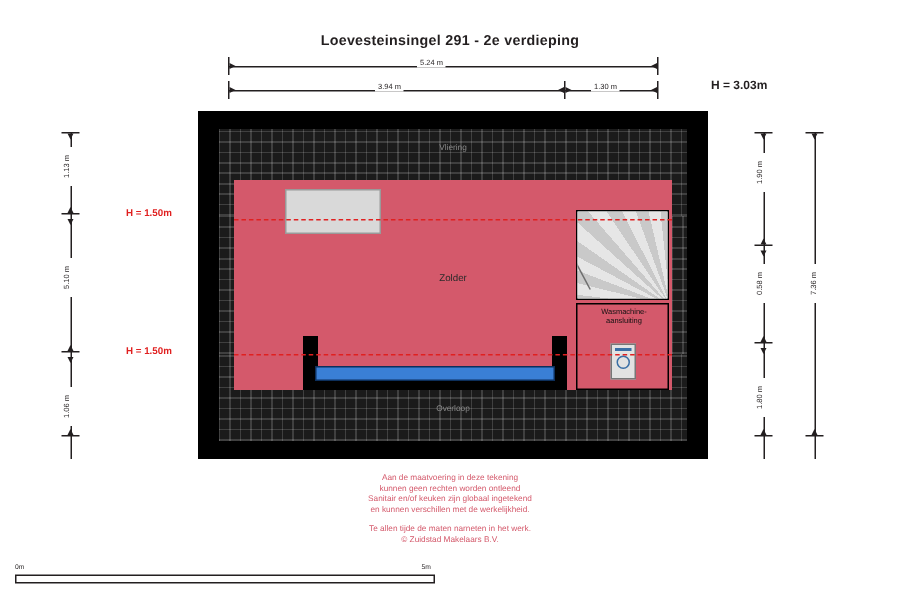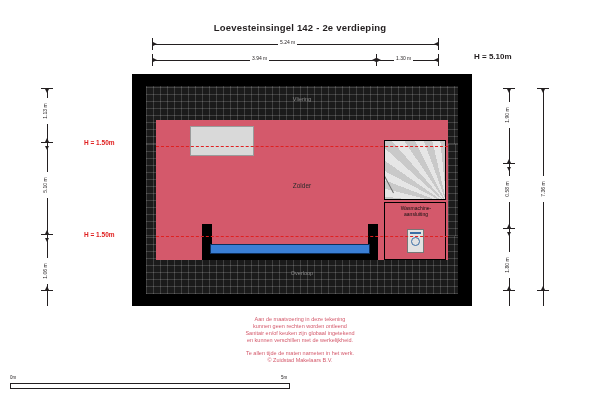--- a/index.html
+++ b/index.html
@@ -283,23 +283,23 @@
     background: #ffffff;
   }
   #scale-0 { left: 10px; top: 375px; font-size: 4.5px; color: #231f20; }
   #scale-5 { left: 281px; top: 375px; font-size: 4.5px; color: #231f20; }
 </style>
 </head>
 <body>
 
 <div id="page">
 
-  <div class="abs" id="title">Loevesteinsingel 142 - 2e verdieping</div>
-
-  <div class="abs" id="height-label">H = 5.10m</div>
+  <div class="abs" id="title">Loevesteinsingel 291 - 2e verdieping</div>
+
+  <div class="abs" id="height-label">H = 3.03m</div>
 
   <div class="abs dim-line" style="left:152px; top:44px; width:286px;"></div>
   <div class="abs tick" style="left:152px; top:38px; height:12px;"></div>
   <div class="abs tick" style="left:438px; top:38px; height:12px;"></div>
   <div class="abs arrowR" style="left:153px; top:41.5px;"></div>
   <div class="abs arrowL" style="left:434px; top:41.5px;"></div>
   <div class="abs dim-text" style="left:278px; top:39px;">5.24 m</div>
 
   <div class="abs dim-line" style="left:152px; top:60px; width:224px;"></div>
   <div class="abs tick" style="left:152px; top:54px; height:12px;"></div>

